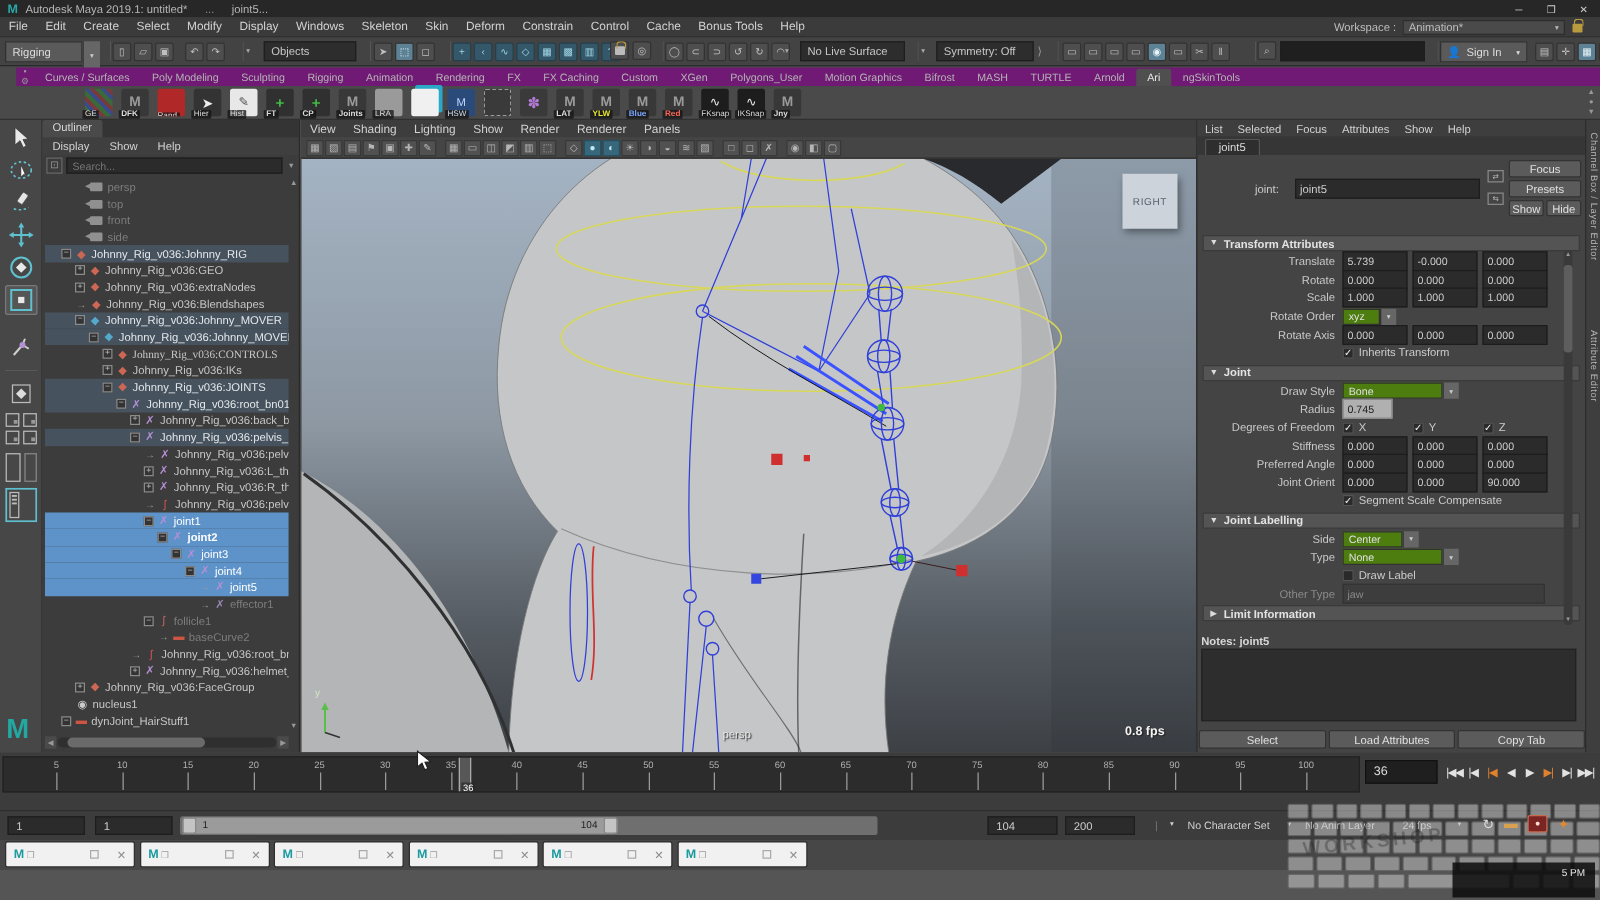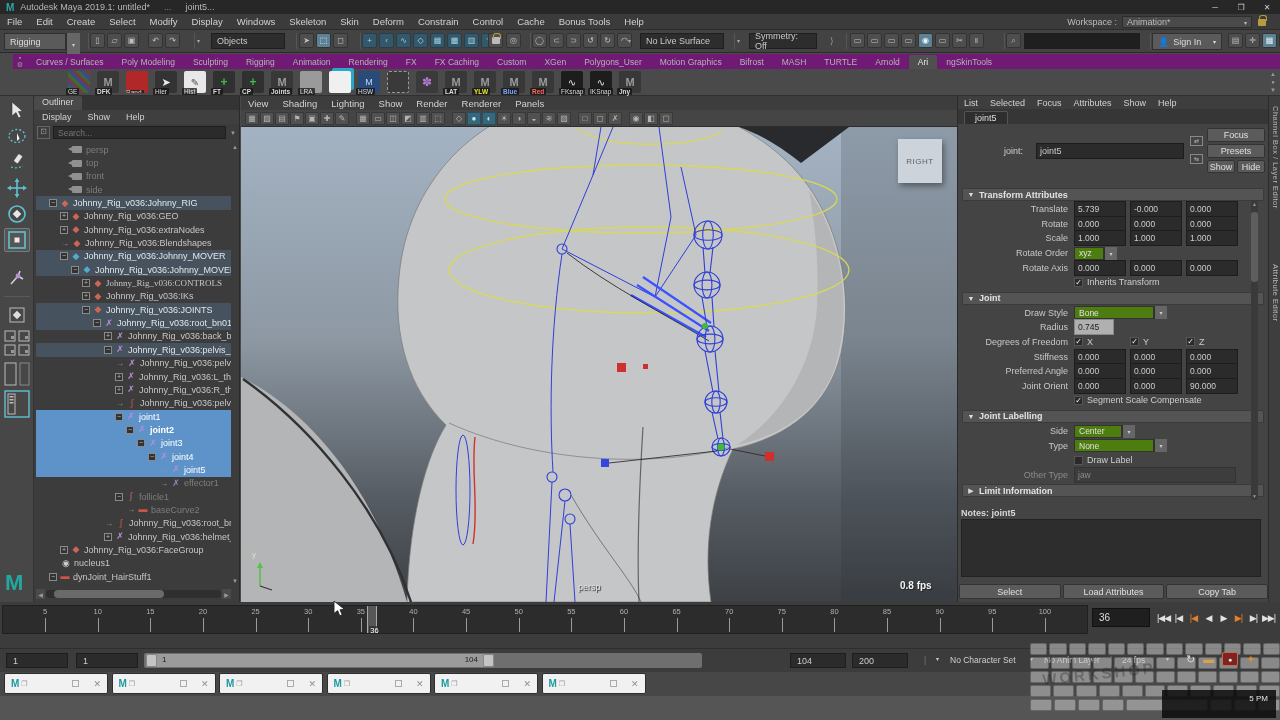--- a/index.html
+++ b/index.html
@@ -1,18 +1,18 @@
 <!DOCTYPE html>
 <html><head>
 <meta charset="utf-8">
 <style>
 *{box-sizing:border-box;margin:0;padding:0}
 html,body{background:#555}
 #app{position:relative;width:1280px;height:720px;background:#4a4a4a;font-family:"Liberation Sans",sans-serif;color:#ccc;overflow:hidden;font-size:9px}
-.row{display:flex;align-items:flex-start}
+.row{display:flex;align-items:center}
 
 #titlebar{position:absolute;left:0;top:0;width:1280px;height:14px;background:#272727;display:flex;align-items:center;color:#b6b6b6;font-size:9px}
 #titlebar .mlogo{color:#2aa8a8;font-weight:bold;font-size:10px;margin:0 6px 0 6px}
 #titlebar .wbtn{width:26px;text-align:center;color:#cfcfcf;font-size:8px}
 #menubar{position:absolute;left:0;top:14px;width:1280px;height:16px;background:#3b3b3b;border-bottom:1px solid #2c2c2c;display:flex;align-items:center}
 .mi{padding:0 7px;font-size:9.5px;color:#d2d2d2}
 #workspace{position:absolute;right:14px;top:0;height:16px;display:flex;align-items:center;color:#bdbdbd}
 #workspace .wsbox{width:130px;height:12px;background:#4a4a4a;border:1px solid #2d2d2d;display:flex;align-items:center;padding:0 4px;margin-left:5px}
 .lockicon{width:8px;height:7px;background:#b99a3e;border-radius:1px;position:relative;margin-left:6px}
 .lockicon::before{content:"";position:absolute;left:1px;top:-4px;width:6px;height:5px;border:1.5px solid #b99a3e;border-bottom:none;border-radius:3px 3px 0 0}
@@ -244,21 +244,21 @@
         <div class="ib small">↺</div>
         <div class="ib small">↻</div>
         <div class="ib small">◠</div>
       </div>
     <div class="tb" style="left:628px;width:10px;color:#aaa;font-size:6px;line-height:17px">▾</div>
     <div class="tb fieldbox" style="left:640px;width:84px">
         <span>No Live Surface</span>
       </div>
     <div class="tb vsep" style="left:730px"></div>
     <div class="tb" style="left:737px;width:10px;color:#aaa;font-size:6px;line-height:17px">▾</div>
-    <div class="tb fieldbox" style="left:749px;width:68px">
+    <div class="tb fieldbox" style="left:749px;width:78px">
         <span>Symmetry: Off</span>
       </div>
     <div class="tb" style="left:830px;width:8px;color:#999;line-height:17px">⟩</div>
     <div class="tb vsep" style="left:842px"></div>
     <div class="tb row" style="left:850px" id="tb-render">
         <div class="ib small">▭</div>
         <div class="ib small">▭</div>
         <div class="ib small">▭</div>
         <div class="ib small">▭</div>
         <div class="ib small hl">◉</div>

